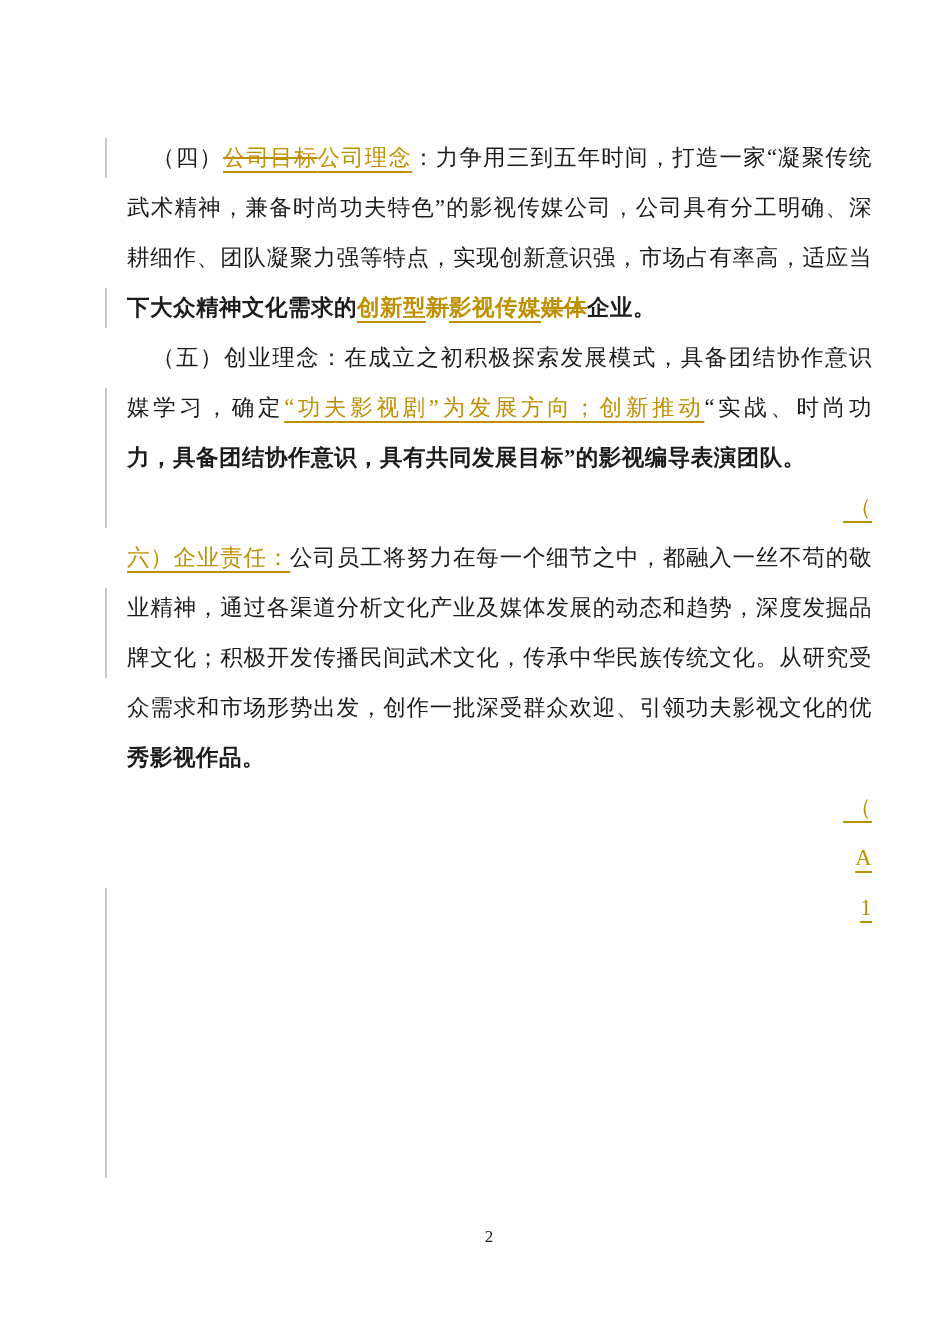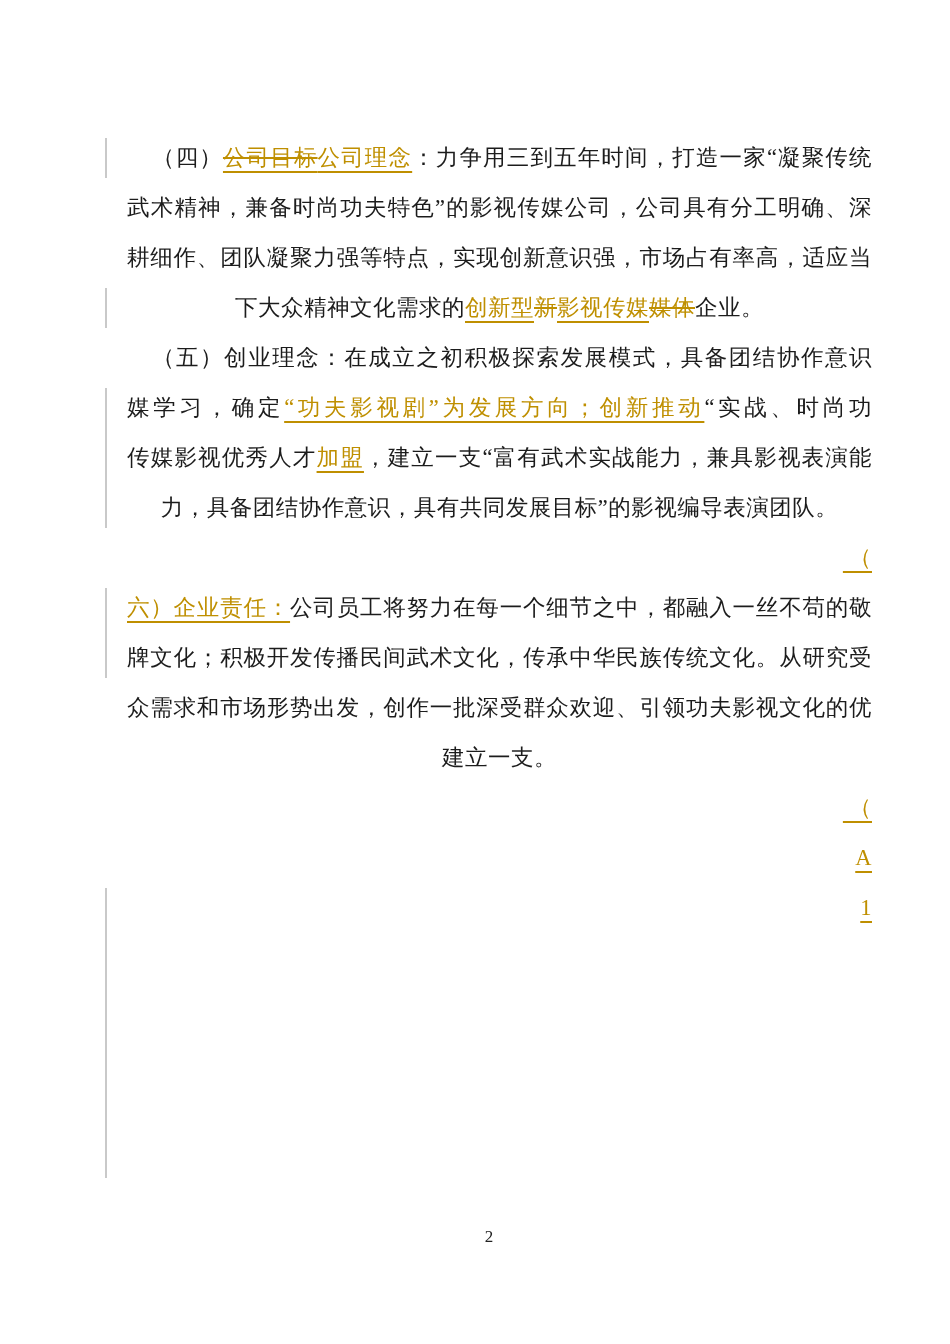--- a/index.html
+++ b/index.html
@@ -14,21 +14,21 @@
   }
   .page{position:absolute;inset:0;background:#fff;padding-left:46px;}
   .content{
     position:absolute;left:127px;top:133px;width:745px;
   }
   .line{
     height:50px;line-height:50px;font-size:22.5px;color:var(--ink);
     letter-spacing:0.5px;
   }
   .line.justify{text-align:justify;text-align-last:justify;text-justify:inter-character;}
-  .line.left{text-align:center;}
+  .line.left{text-align:left;font-weight:bold;}
   .line.right{text-align:right;}
   .line.indent{text-indent:25px;}
   .r-n{color:var(--ink);}
   .r-i{
     color:var(--rev);
     text-decoration:underline;
     text-decoration-color:var(--rev);
     text-decoration-thickness:1.5px;
     text-underline-offset:6px;
   }
@@ -62,27 +62,27 @@
       <div class="change-bar" style="left: 105px; top: 588px; height: 90px;"></div>
       <div class="change-bar" style="left: 105px; top: 888px; height: 290px;"></div>
     </div>
   <div class="content">
       <div class="line justify indent"><span class="r-n">（四）</span><span class="r-x">公司目标</span><span class="r-i">公司理念</span><span class="r-n">：力争用三到五年时间，打造一家“凝聚传统</span></div>
       <div class="line justify"><span class="r-n">武术精神，兼备时尚功夫特色”的影视传媒公司，公司具有分工明确、深</span></div>
       <div class="line justify"><span class="r-n">耕细作、团队凝聚力强等特点，实现创新意识强，市场占有率高，适应当</span></div>
       <div class="line left"><span class="r-n">下大众精神文化需求的</span><span class="r-i">创新型</span><span class="r-d">新</span><span class="r-i">影视传媒</span><span class="r-d">媒体</span><span class="r-n">企业。</span></div>
       <div class="line justify indent"><span class="r-n">（五）创业理念：在成立之初积极探索发展模式，具备团结协作意识</span></div>
       <div class="line justify"><span class="r-n">媒学习，确定</span><span class="r-i">“功夫影视剧”为发展方向；创新推动</span><span class="r-n">“实战、时尚功</span></div>
-      <div class="line justify"><span class="r-n">传媒影视优秀人才</span><span class="r-i">加盟</span><span class="r-n">，建立一支“富有武术实战能力，兼具影视表演能</span></div>
       <div class="line left"><span class="r-n">力，具备团结协作意识，具有共同发展目标”的影视编导表演团队。</span></div>
       <div class="line right"><span class="r-i">&nbsp;（</span></div>
       <div class="line justify"><span class="r-i">六）企业责任：</span><span class="r-n">公司员工将努力在每一个细节之中，都融入一丝不苟的敬</span></div>
+      <div class="line justify"><span class="r-n">业精神，通过各渠道分析文化产业及媒体发展的动态和趋势，深度发掘品</span></div>
       <div class="line justify"><span class="r-n">牌文化；积极开发传播民间武术文化，传承中华民族传统文化。从研究受</span></div>
       <div class="line justify"><span class="r-n">众需求和市场形势出发，创作一批深受群众欢迎、引领功夫影视文化的优</span></div>
-      <div class="line left"><span class="r-n">建立一支。</span></div>
+      <div class="line left"><span class="r-n">秀影视作品。</span></div>
       <div class="line right"><span class="r-i">&nbsp;（</span></div>
       <div class="line right"><span class="r-i">A</span></div>
       <div class="line right"><span class="r-i">1</span></div>
     </div>
   <div class="page-number">
     <span>2</span>
   </div>
 </div>
 
 </body></html>

